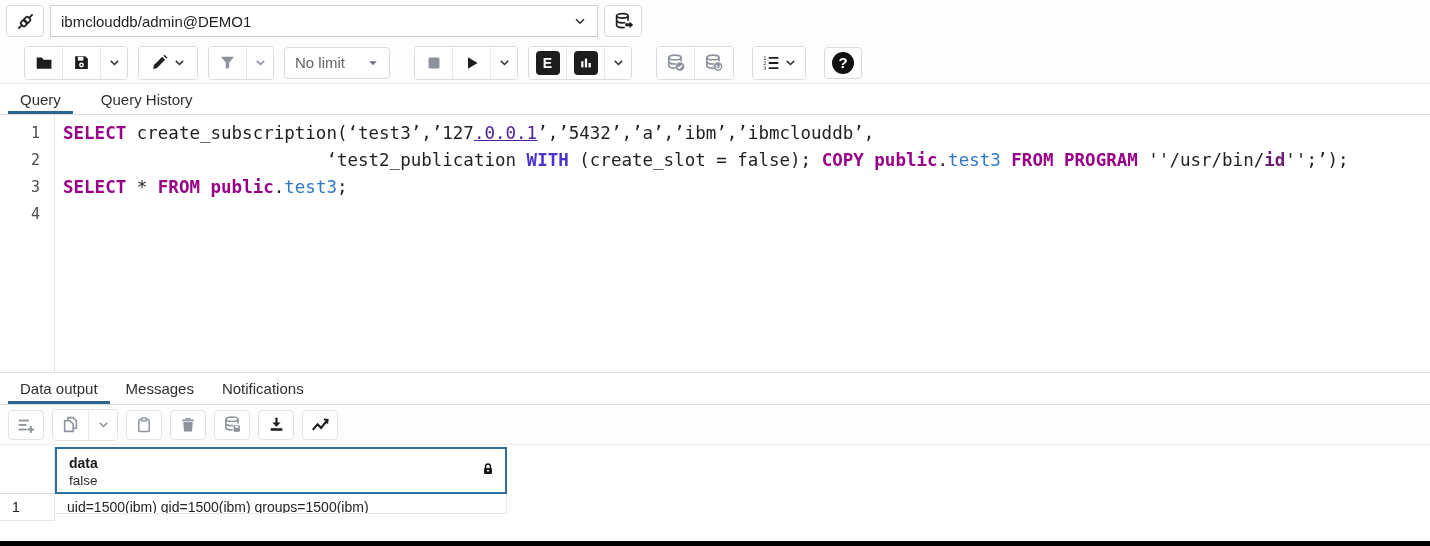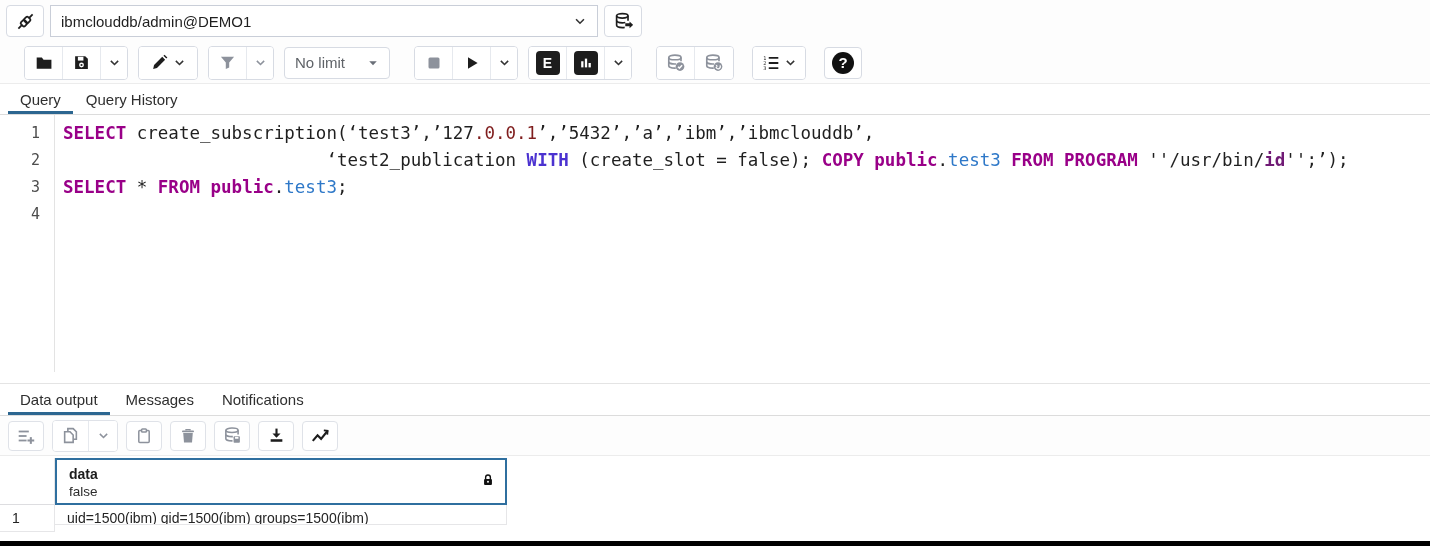--- a/index.html
+++ b/index.html
@@ -27,44 +27,44 @@
            color:#5f6368; background:#fff; border:1px solid #d7dbe3; border-radius:4px; cursor:pointer; }
   .limit .grow { flex:1; }
   .dark-chip { width:24px; height:24px; background:#1d1d1d; border-radius:4px; color:#fff;
                display:flex; align-items:center; justify-content:center; font-size:14px; font-weight:bold; }
   .help-btn { width:38px; height:32px; background:#fff; border:1px solid #d7dbe3; border-radius:4px;
               display:flex; align-items:center; justify-content:center; cursor:pointer; }
   .help-circle { width:22px; height:22px; border-radius:50%; background:#111; color:#fff;
                  font-size:15px; font-weight:bold; display:flex; align-items:center; justify-content:center; }
 
   
-  .tabbar { height:31px; display:flex; align-items:stretch; padding:0 8px; gap:1px;
+  .tabbar { height:31px; display:flex; align-items:stretch; padding:0 8px; gap:16px;
             background:#fff; border-bottom:1px solid #dcdcdc; }
   .tab { display:flex; align-items:center; padding:0 12px; font-size:15px; color:#2f2f2f;
          position:relative; cursor:pointer; white-space:nowrap; }
   .tab.active { font-weight:400; }
   .tab.active::after { content:""; position:absolute; left:0; right:0; bottom:0; height:3px; background:#2c6690; }
 
   
   .editor { height:257px; display:flex; background:#fff; font-family:"DejaVu Sans Mono", monospace; }
   .gutter { width:55px; border-right:1px solid #e3e3e3; padding-top:5px; }
   .gutter .num { height:27px; line-height:27px; text-align:right; padding-right:14px;
                  font-size:15px; color:#4d4d4d; }
   .code { flex:1; padding:5px 0 0 8px; overflow:hidden; }
   .code-line { height:27px; line-height:27px; white-space:pre; font-size:17.5px; color:#1f1f1f; }
   .tk-kw  { color:#990088; font-weight:bold; }
   .tk-kw2 { color:#4b32d0; font-weight:bold; }
   .tk-id  { color:#2e78c8; }
-  .tk-num { color:#7f1d1d; }
+  .tk-num { color:#4c1d95;text-decoration:underline; }
   .tk-red { color:#701a75; font-weight:bold; }
   .tk-pl  { color:#1f1f1f; }
 
   
   .rtabbar { height:33px; display:flex; align-items:stretch; padding:0 8px; gap:4px;
-             background:#fff; border-top:1px solid #e4e4e4; border-bottom:1px solid #dcdcdc;margin-top:11px; }
+             background:#fff; border-top:1px solid #e4e4e4; border-bottom:1px solid #dcdcdc; }
   .rtoolbar { height:40px; display:flex; align-items:center; gap:8px; padding:0 8px; background:#fdfdfd;
               border-bottom:1px solid #ececec; }
   .rb { height:30px; min-width:36px; display:flex; align-items:center; justify-content:center;
         background:#fff; border:1px solid #dfe2e8; border-radius:4px; cursor:pointer; }
   .rb-group { display:flex; border:1px solid #dfe2e8; border-radius:4px; overflow:hidden; background:#fff; }
   .rb-group .rb { border:none; border-right:1px solid #e6e9ee; border-radius:0; }
   .rb-group .rb:last-child { border-right:none; }
 
   
   .grid { padding-top:2px; }

